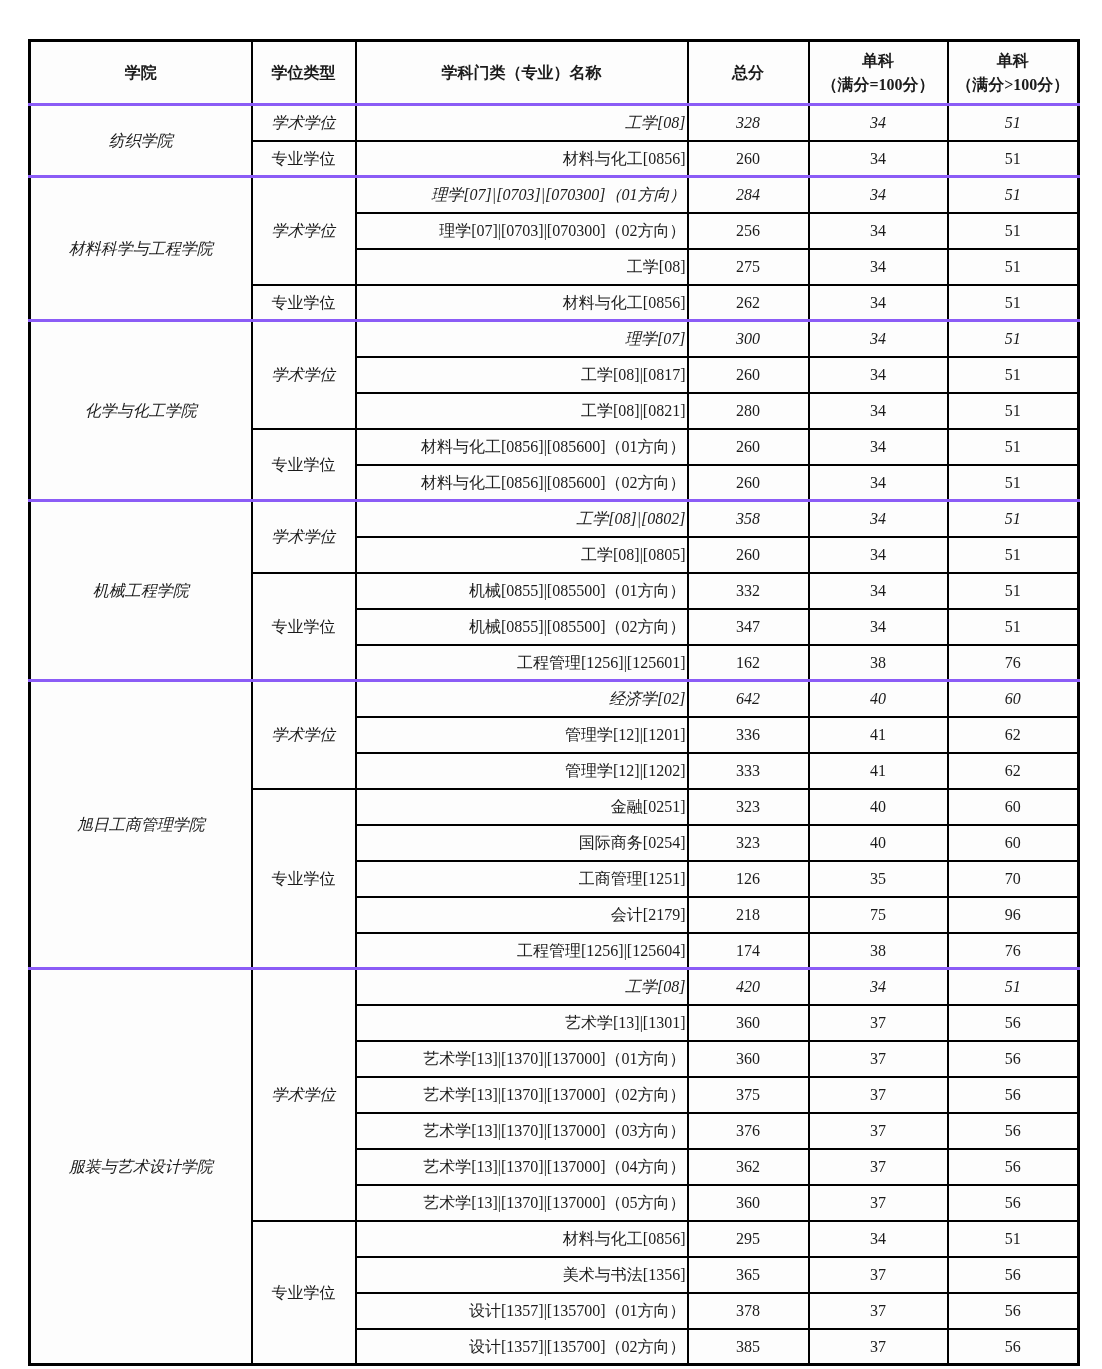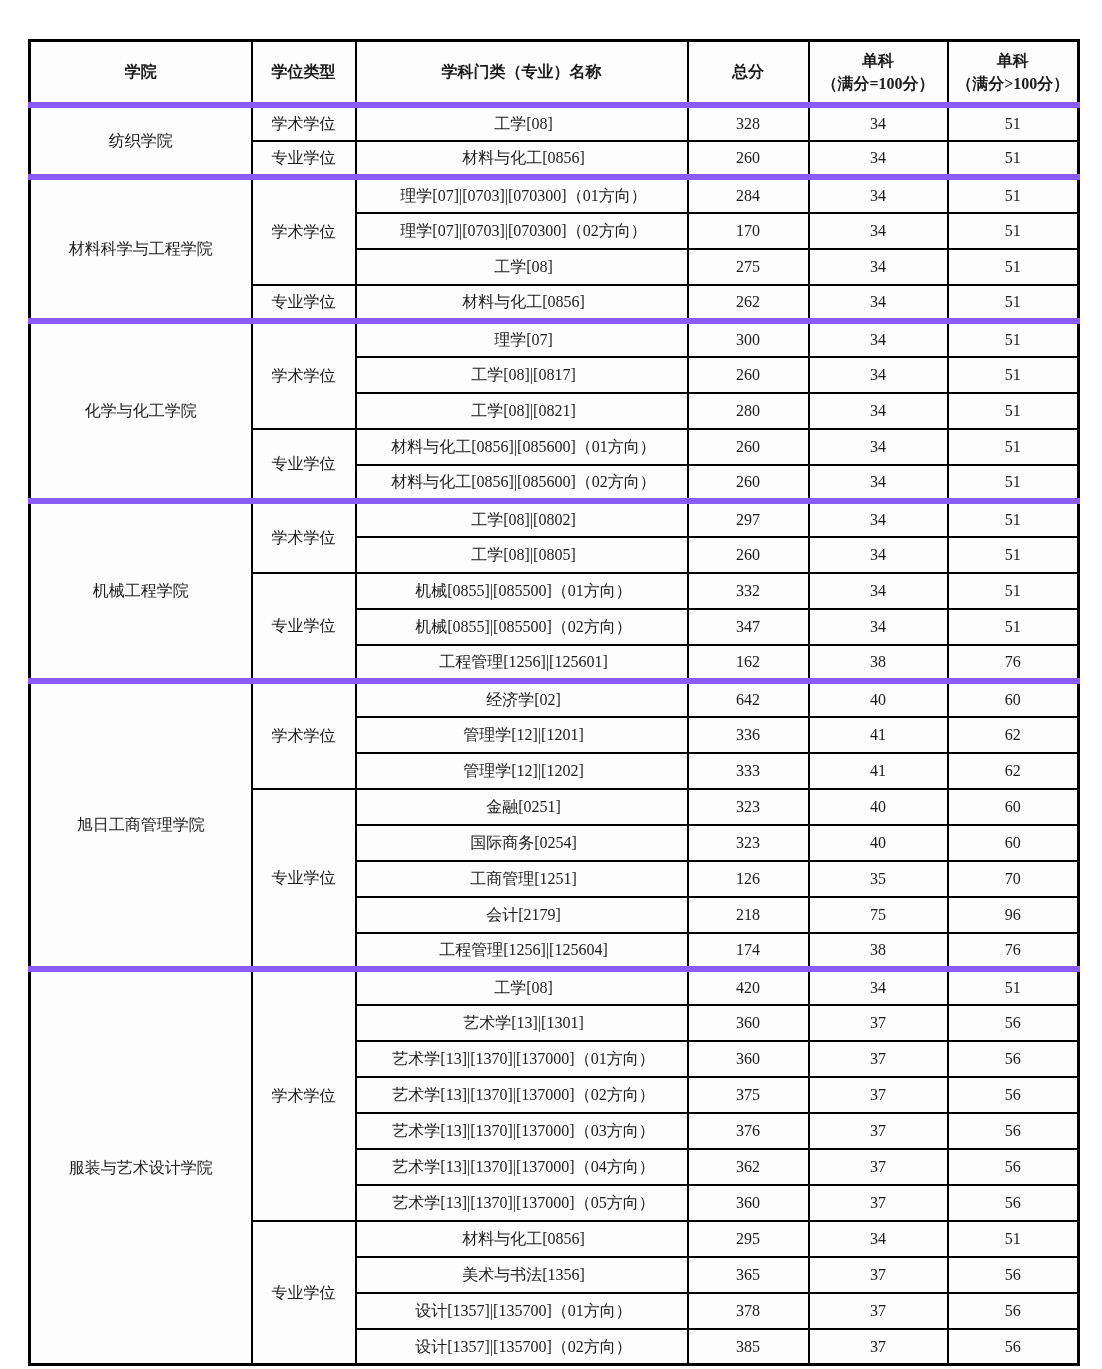--- a/index.html
+++ b/index.html
@@ -44,25 +44,26 @@
     font-size: 16px;
     vertical-align: middle;
     line-height: 1.2;
   }
   .score-table td.college,
   .score-table td.degree,
   .score-table td.num {
     text-align: center;
   }
   .score-table td.major {
-    text-align: center;
+    text-align: right;
     padding-left: 5px;
   }
   .score-table tr.college-start td {
-    border-top: 6px solid #8b5cf6;
+    border-top: 3px solid #8b5cf6;
+    font-style: italic;
   }
 </style>
 </head>
 <body>
 
 <div class="page">
   <table class="score-table">
     <colgroup>
       <col style="width:222px">
       <col style="width:104px">
@@ -102,21 +103,21 @@
         <tr class="college-start">
           <td class="college" rowspan="4">材料科学与工程学院</td>
           <td class="degree" rowspan="3">学术学位</td>
           <td class="major">理学[07]|[0703]|[070300]（01方向）</td>
           <td class="num">284</td>
           <td class="num">34</td>
           <td class="num">51</td>
         </tr>
         <tr>
           <td class="major">理学[07]|[0703]|[070300]（02方向）</td>
-          <td class="num">170</td>
+          <td class="num">256</td>
           <td class="num">34</td>
           <td class="num">51</td>
         </tr>
         <tr>
           <td class="major">工学[08]</td>
           <td class="num">275</td>
           <td class="num">34</td>
           <td class="num">51</td>
         </tr>
         <tr>
@@ -156,21 +157,21 @@
         <tr>
           <td class="major">材料与化工[0856]|[085600]（02方向）</td>
           <td class="num">260</td>
           <td class="num">34</td>
           <td class="num">51</td>
         </tr>
         <tr class="college-start">
           <td class="college" rowspan="5">机械工程学院</td>
           <td class="degree" rowspan="2">学术学位</td>
           <td class="major">工学[08]|[0802]</td>
-          <td class="num">297</td>
+          <td class="num">358</td>
           <td class="num">34</td>
           <td class="num">51</td>
         </tr>
         <tr>
           <td class="major">工学[08]|[0805]</td>
           <td class="num">260</td>
           <td class="num">34</td>
           <td class="num">51</td>
         </tr>
         <tr>

